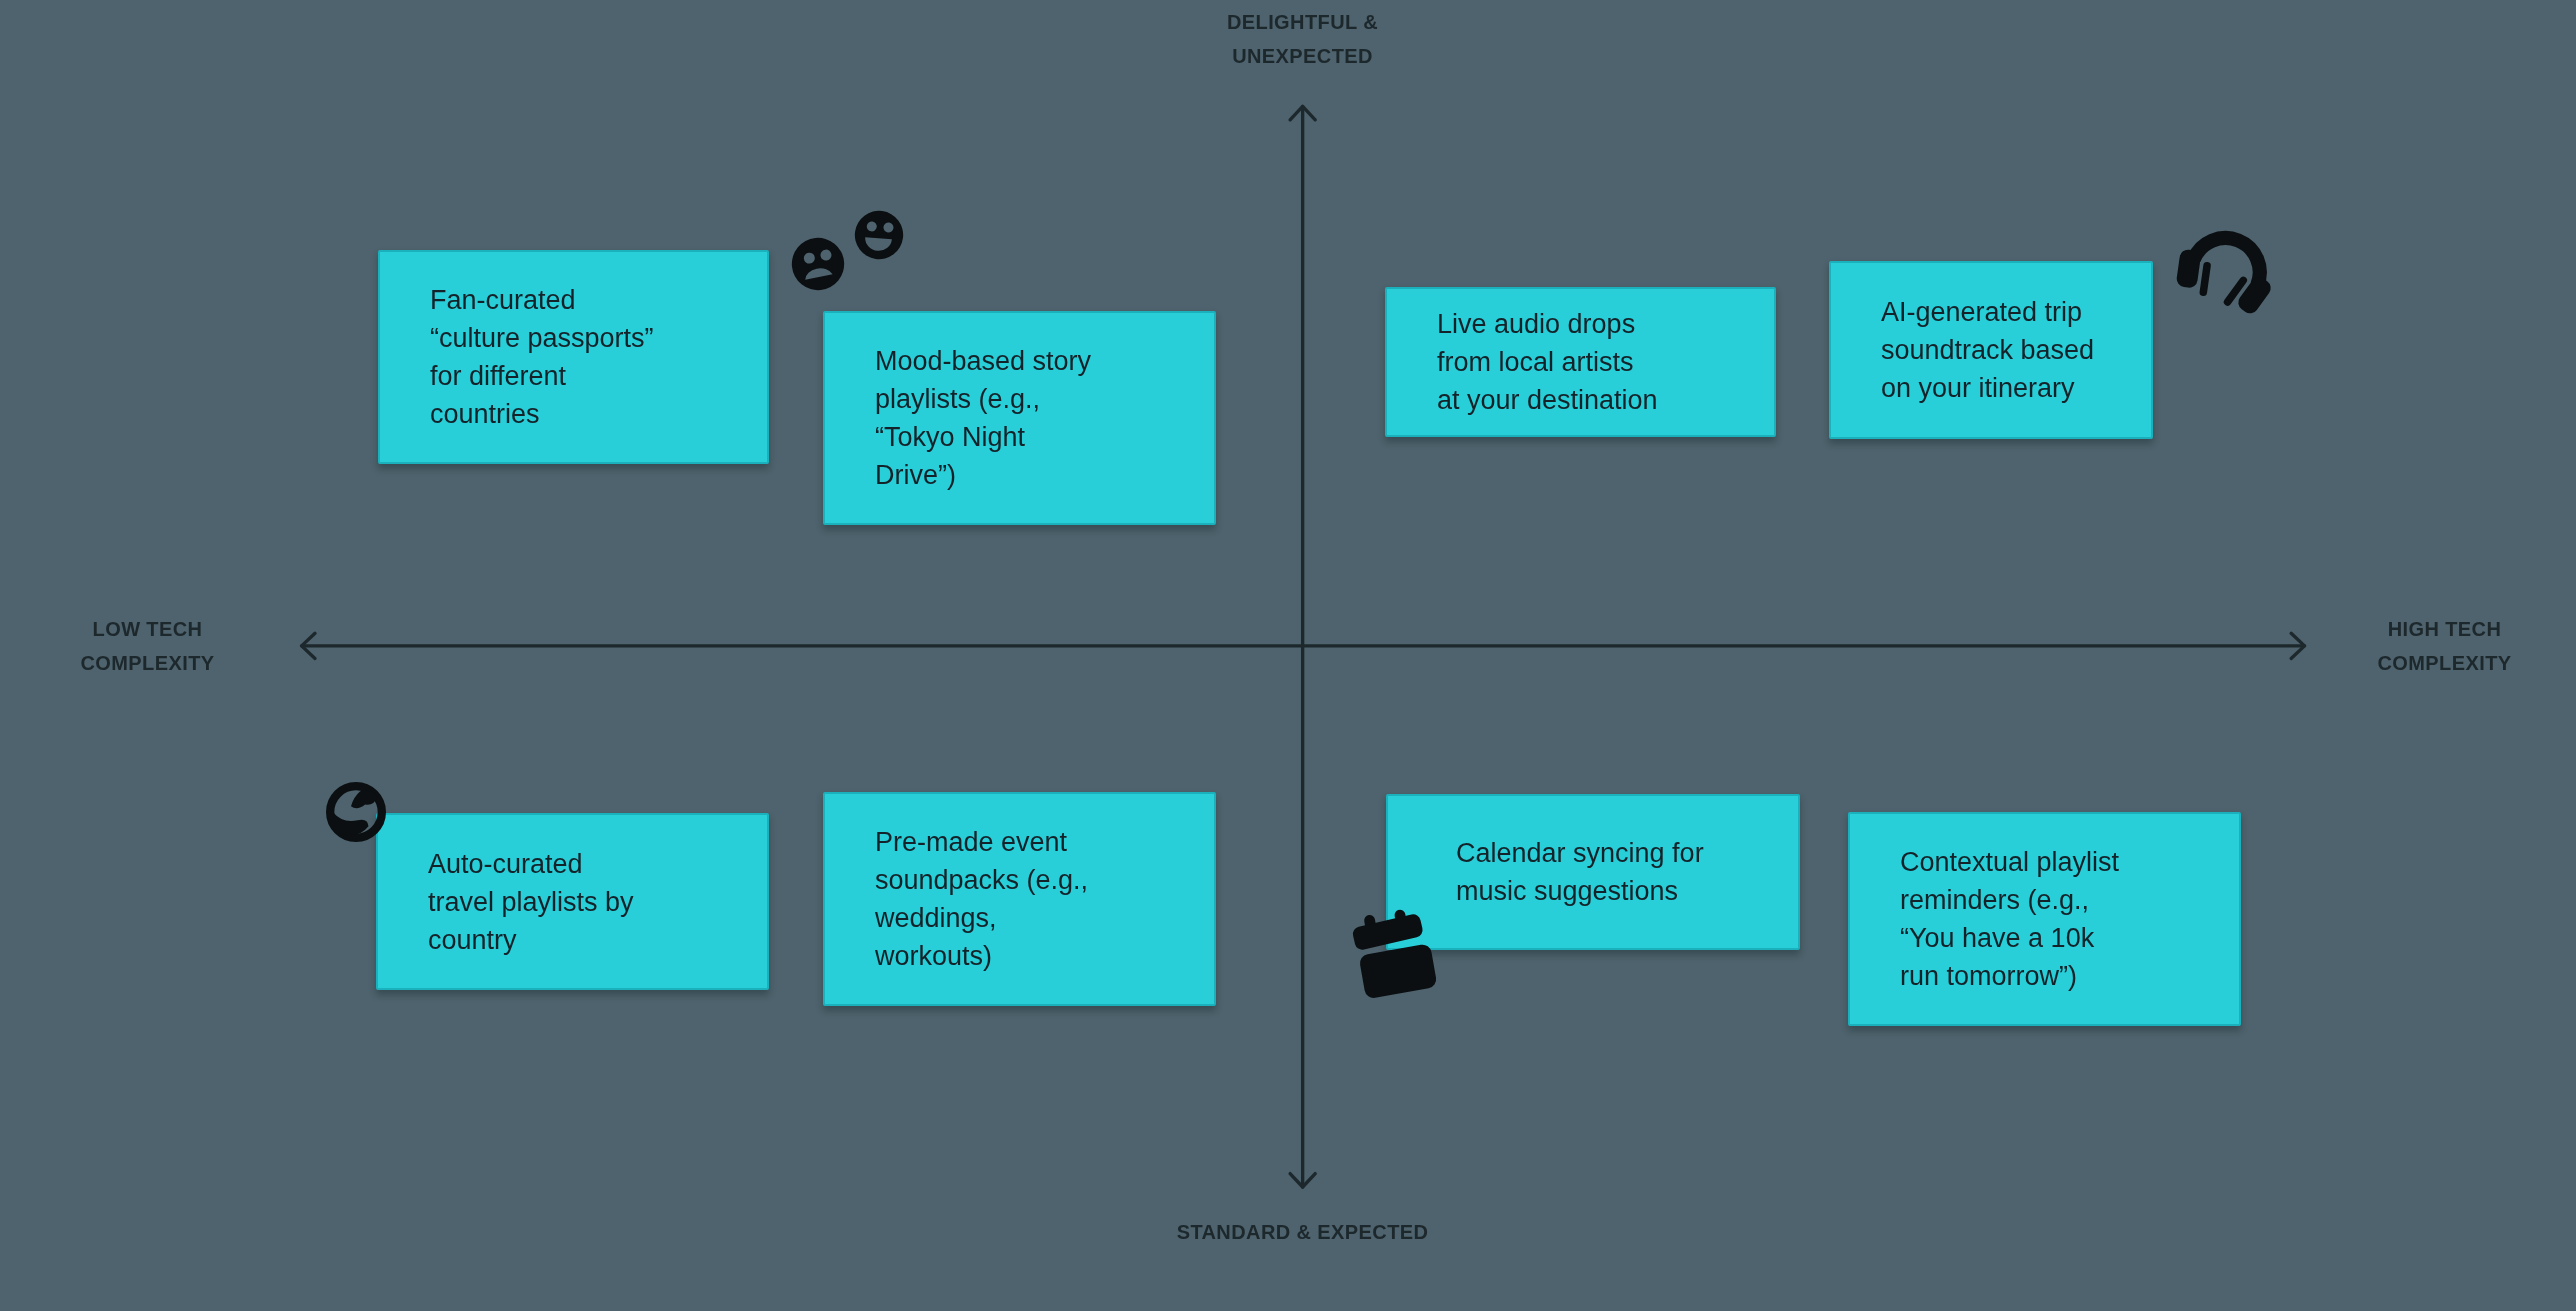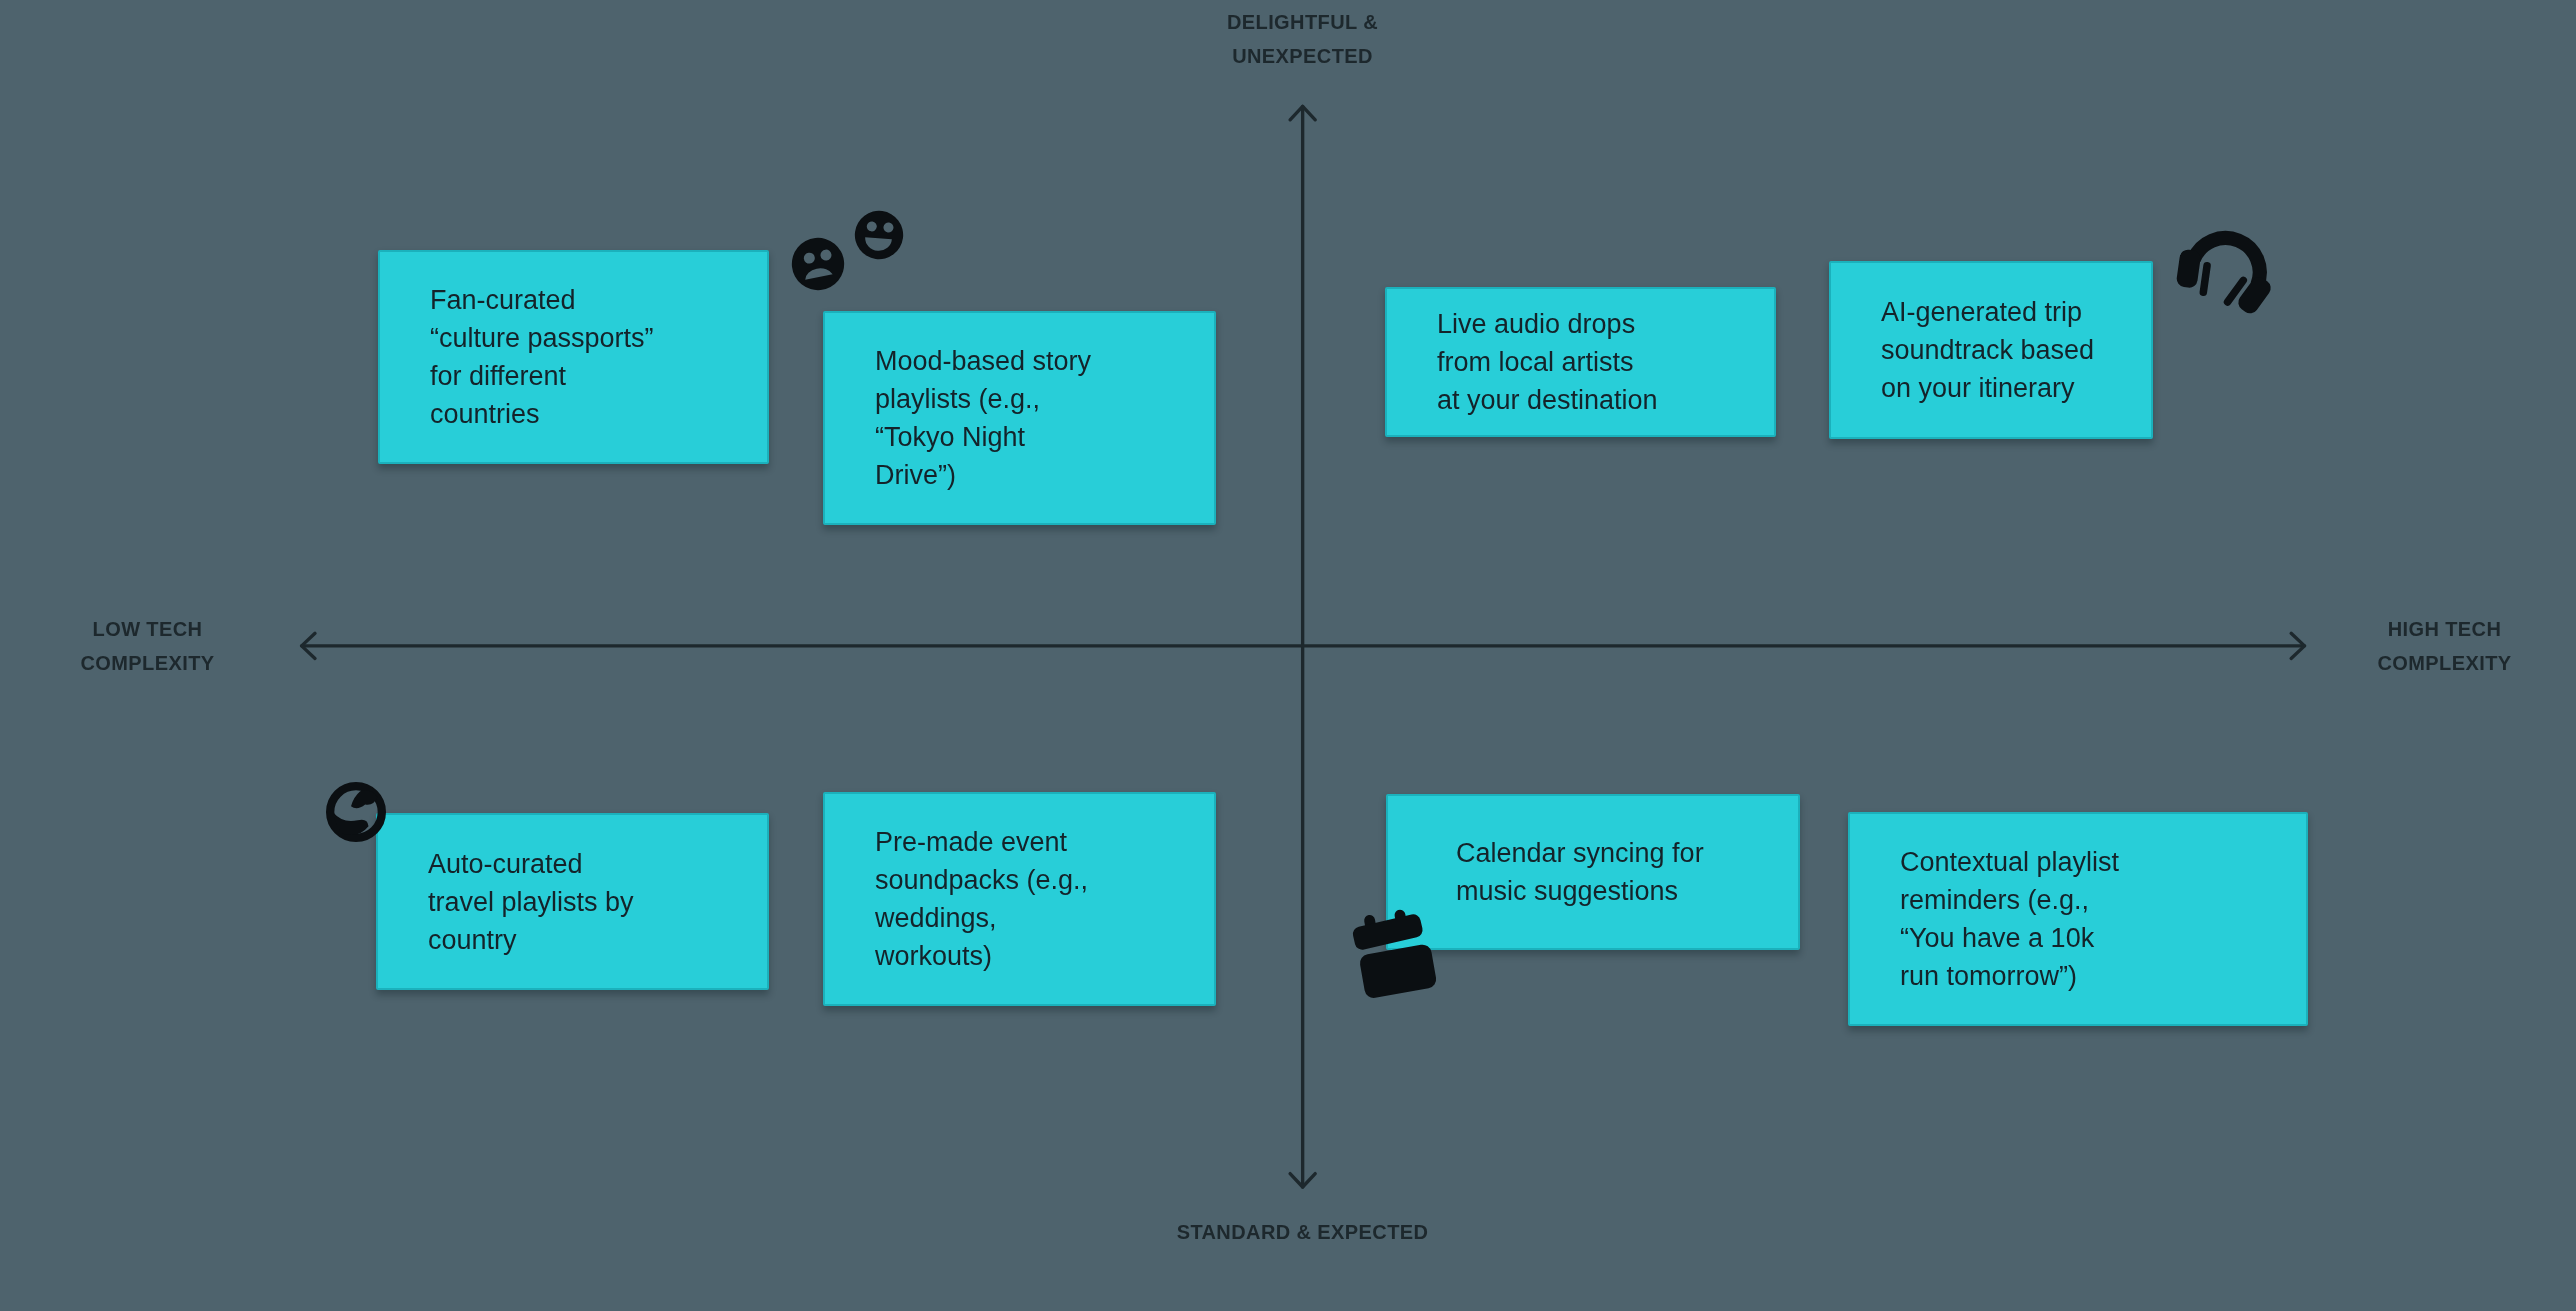--- a/index.html
+++ b/index.html
@@ -40,21 +40,21 @@
     font-size:27px;line-height:38px;color:var(--ink);
     white-space:pre-line;
   }
   #note-fan{left:378px;top:250px;width:391px;height:214px;}
   #note-mood{left:823px;top:265px;width:393px;height:214px;margin-top:46px;}
   #note-live{left:1385px;top:287px;width:391px;height:150px;}
   #note-ai{left:1829px;top:261px;width:324px;height:178px;}
   #note-auto{left:376px;top:813px;width:393px;height:177px;}
   #note-premade{left:823px;top:792px;width:393px;height:214px;}
   #note-calendar{left:1386px;top:794px;width:414px;height:156px;padding-left:18px;}
-  #note-contextual{left:1848px;top:812px;width:460px;height:214px;}
+  #note-contextual{left:1848px;top:812px;width:393px;height:214px;}
   .sticker{position:absolute;}
   #sticker-frown{left:791px;top:237px;transform:rotate(-6deg);}
   #sticker-smile{left:854px;top:210px;transform:rotate(8deg);}
   #sticker-headphones{left:2178px;top:216px;transform:rotate(22deg);}
   #sticker-globe{left:326px;top:782px;}
   #sticker-calendar{left:1354px;top:911px;transform:rotate(-10deg);}
 </style>
 </head>
 <body>
 

